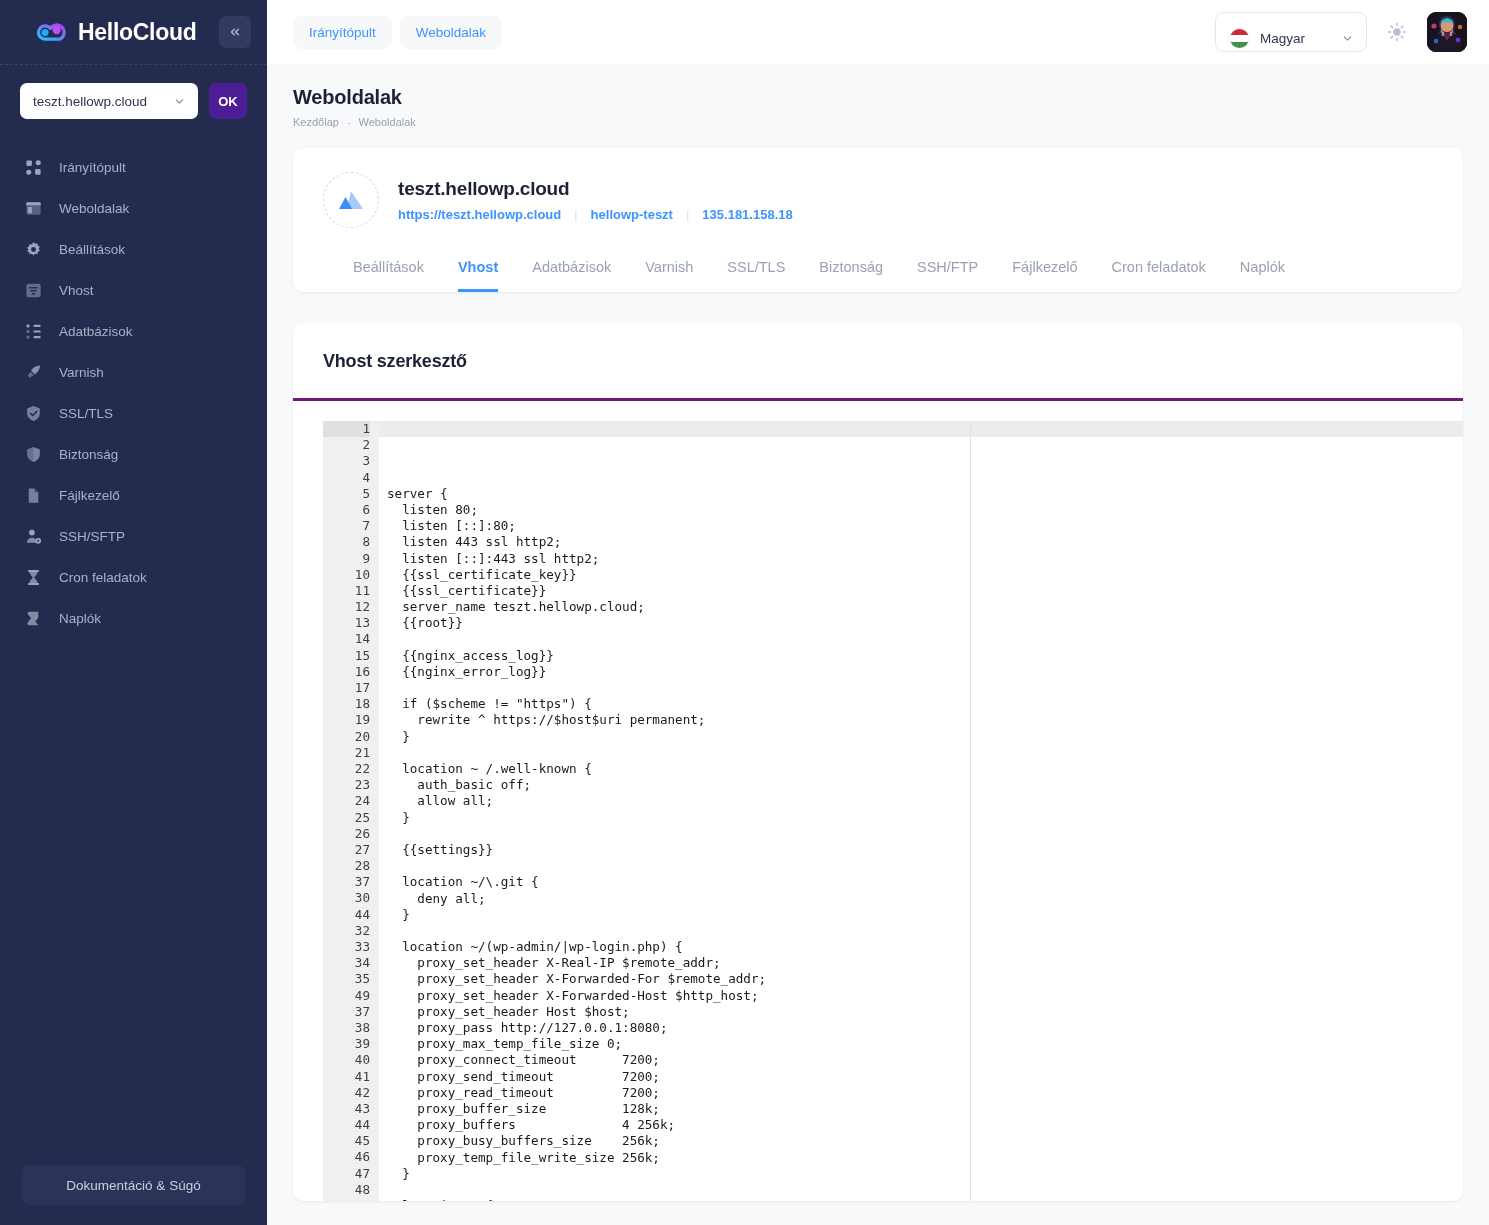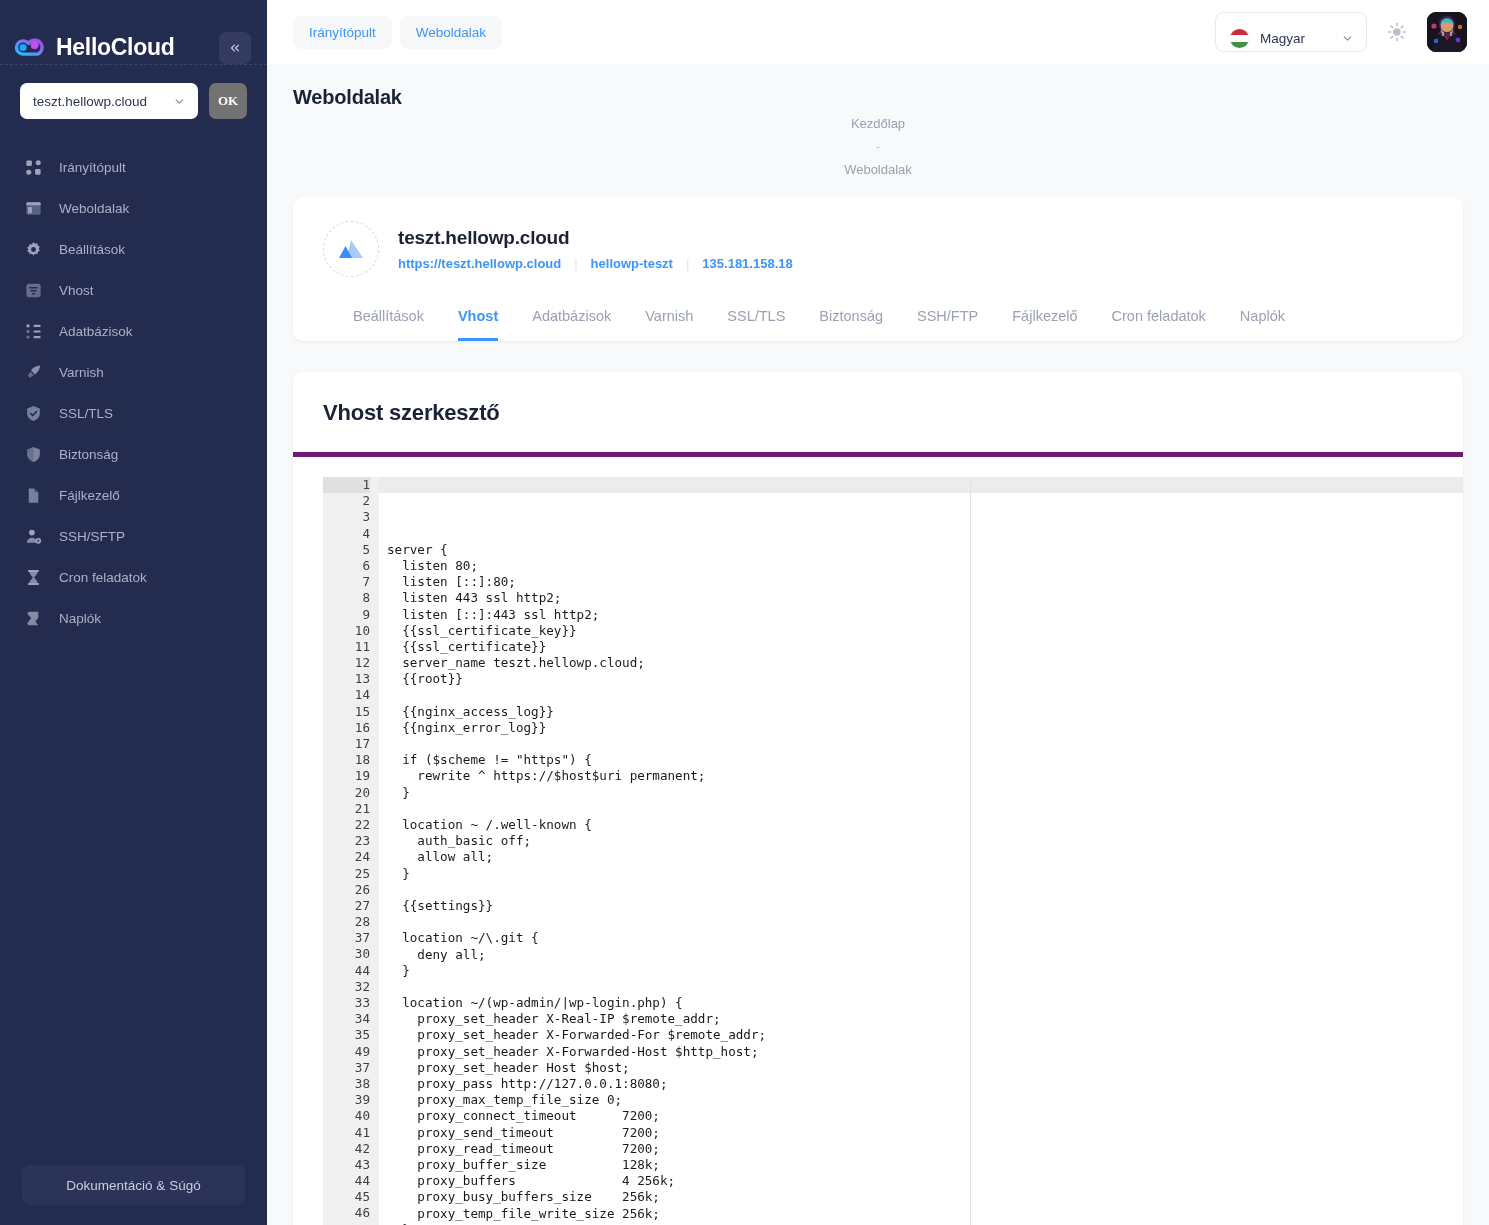--- a/index.html
+++ b/index.html
@@ -14,22 +14,22 @@
   
   .sidebar {
     width: 267px; height: 1225px;
     background: #232c4e;
     flex: 0 0 267px;
     position: relative;
     display: flex; flex-direction: column;
   }
   .brand-row {
     height: 64px;
-    display: flex; align-items: flex-end;
-    padding: 0 16px 0 14px;
+    display: flex; align-items: center;
+    padding: 0 16px 0 36px;
     justify-content: space-between;
   }
   .brand { display: flex; align-items: center; gap: 9px; }
   .brand-logo { width: 33px; height: 33px; display:block; }
   .brand-name {
     color: #ffffff; font-size: 23px; font-weight: bold;
     letter-spacing: -0.3px;
   }
   .collapse-btn {
     width: 32px; height: 32px; border-radius: 7px;
@@ -50,25 +50,25 @@
     flex: 1 1 auto; height: 36px;
     background: #ffffff; border-radius: 7px;
     display: flex; align-items: center; justify-content: space-between;
     padding: 0 12px 0 13px;
     cursor: pointer;
   }
   .site-select-text { font-size: 13.5px; color: #2e3650; }
   .chev { width: 13px; height: 13px; display:block; color: #8a91a6; }
   .ok-btn {
     width: 38px; height: 36px; border-radius: 7px;
-    background: #737373; color: #ffffff;
+    background: #4c1d95; color: #ffffff;
     font-size: 13px; font-weight: bold;
     display: flex; align-items: center; justify-content: center;
     cursor: pointer; border: none;
-    font-family: Liberation Serif, serif;
+    font-family: Liberation Sans, sans-serif;
   }
   .nav { padding: 6px 0 0 0; flex: 1 1 auto; }
   .nav-item {
     display: flex; align-items: center; gap: 16px;
     height: 41px; padding: 0 0 0 24px;
     color: #a9b0c7; font-size: 13.5px;
     cursor: pointer;
   }
   .nav-ic { width: 19px; height: 19px; flex: 0 0 19px; display:block; color:#9aa2bc; }
   .sec-label {
@@ -130,22 +130,22 @@
     position: relative;
   }
   .avatar svg { display:block; width:100%; height:100%; }
 
   .page-head { padding: 22px 26px 0 26px; }
   .page-title {
     font-size: 20px; font-weight: bold; color: #1b2236;
     letter-spacing: -0.2px;
   }
   .breadcrumb {
-    margin-top: 7px; font-size: 13px; color: #9aa1b2;
-    display: flex; align-items: center; gap: 8px; flex-direction: column;
+    margin-top: 7px; font-size: 11px; color: #9aa1b2;
+    display: flex; align-items: center; gap: 8px;
   }
   .breadcrumb .sep { color: #c3c8d4; }
 
   .card {
     margin: 20px 26px 0 26px;
     background: #ffffff; border-radius: 10px;
     box-shadow: 0 1px 3px rgba(20,30,60,.07);
   }
   .card-site { padding: 24px 30px 0 30px; }
   .site-row { display: flex; align-items: center; gap: 19px; }
@@ -174,23 +174,23 @@
   .tab {
     font-size: 14.5px; color: #9aa1b2;
     padding-bottom: 14px; cursor: pointer;
     border-bottom: 3px solid transparent;
     white-space: nowrap;
   }
   .tab.active { color: #3d94fc; font-weight: bold; border-bottom-color: #3d94fc; }
 
   .card-editor { margin-top: 31px; padding-bottom: 0; overflow:hidden; }
   .editor-title {
-    font-size: 22px; font-weight: bold; color: #1b2236;
+    font-size: 18px; font-weight: bold; color: #1b2236;
     padding: 28px 30px 26px 30px;
-    border-bottom: 5px solid #701a75;
+    border-bottom: 3px solid #701a75;
     letter-spacing: -0.2px;
   }
   .editor-wrap {
     position: relative;
     padding: 20px 0 0 30px;
     height: 800px;
     overflow: hidden;
   }
   .code-area {
     position: relative;

